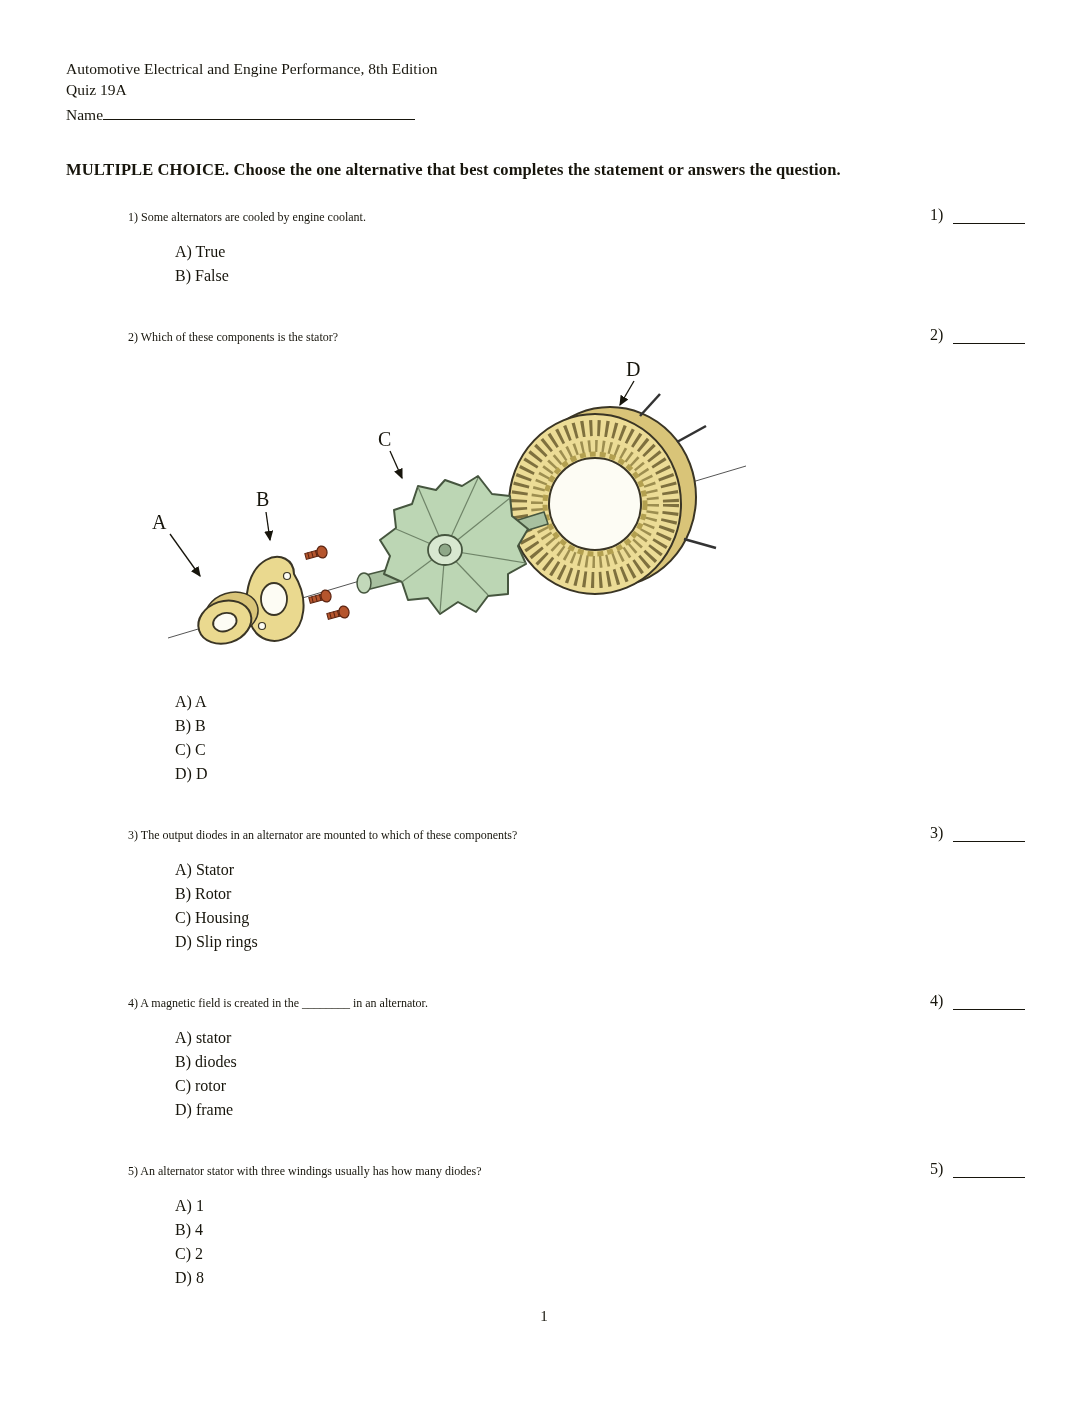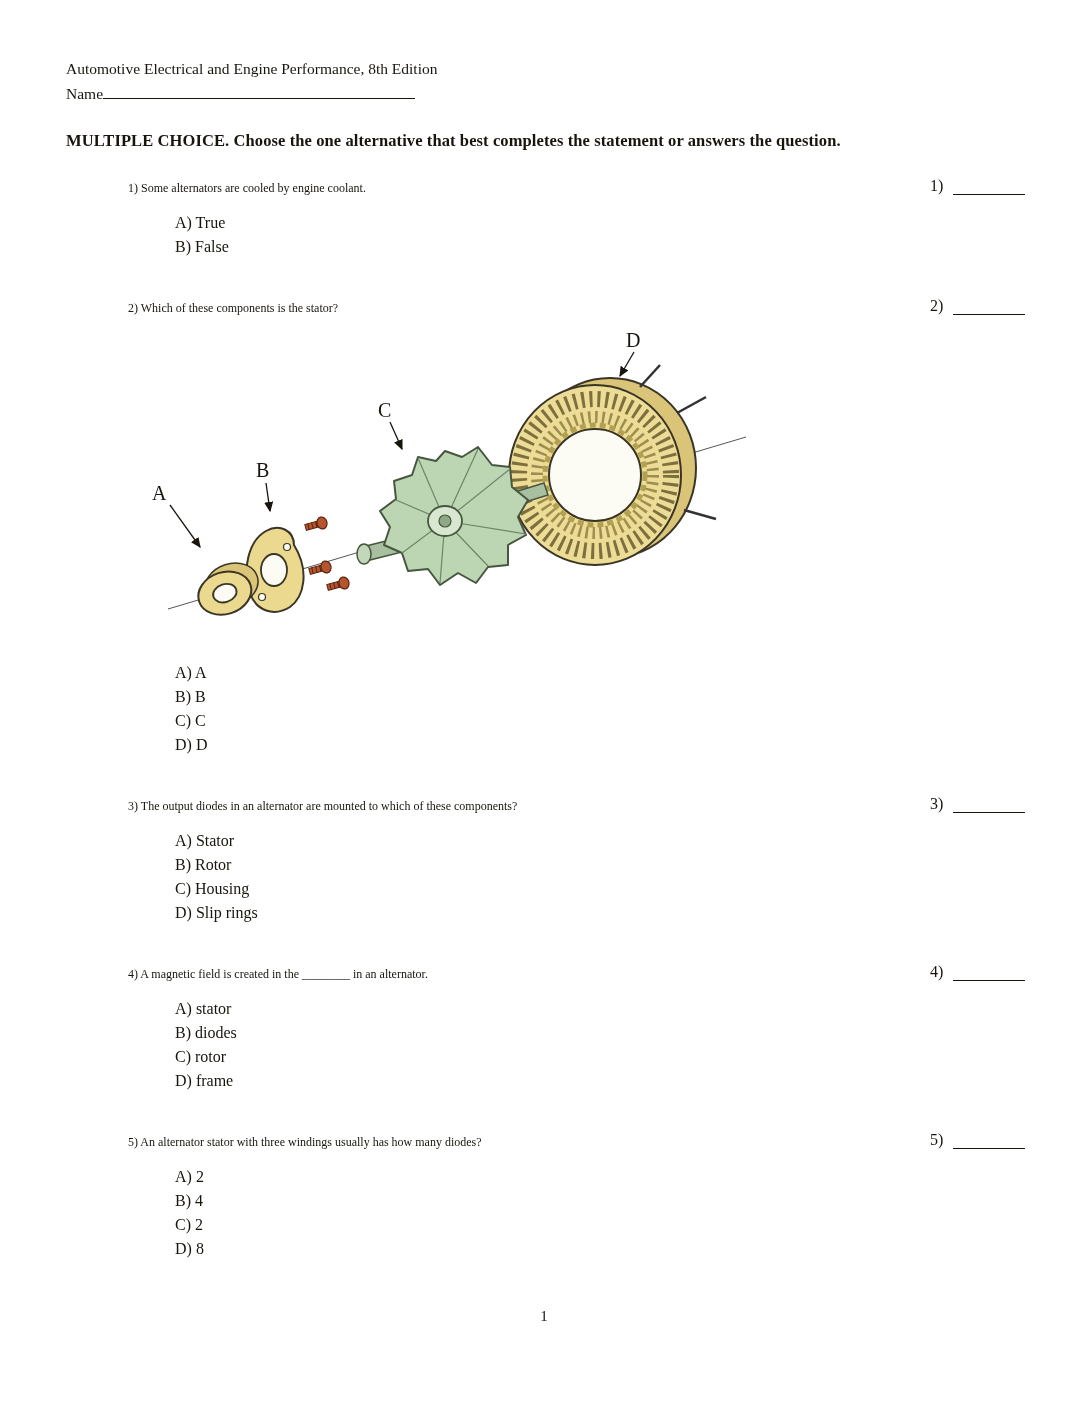--- a/index.html
+++ b/index.html
@@ -4,39 +4,40 @@
 <style>
   html,body { margin:0; padding:0; background:#ffffff; }
   .page {
     width:1088px; height:1408px; position:relative; box-sizing:border-box;
     padding:58px 63px 0 66px;
     font-family:"Liberation Serif", serif; color:#17150c; background:#ffffff;
   }
   .doc-title { font-size:15.5px; line-height:21px; }
   .name-row { margin-top:5px; font-size:15.5px; }
   .name-underline { display:inline-block; width:312px; height:14px; border-bottom:1.4px solid #17150c; vertical-align:baseline; }
-  .instructions { margin-top:28px; font-size:16.5px; font-weight:bold; letter-spacing:0.1px; }
+  .instructions { margin-top:36px; font-size:16.5px; font-weight:bold; letter-spacing:0.1px; }
   .questions { margin-top:26px; }
   .question { margin-bottom:38px; }
   .q-row { display:flex; align-items:flex-start; }
   .q-main { flex:1; padding-left:62px; font-size:12px; line-height:22px; }
   .answer-slot { flex:0 0 95px; width:95px; display:flex; align-items:flex-end; font-size:16px; }
   .answer-line { flex:1; height:15px; margin-left:10px; border-bottom:1.5px solid #17150c; }
   .q-options { padding-left:109px; font-size:16px; line-height:24px; margin-top:12px; }
   .figure-wrap { margin:6px 0 10px 74px; }
   .page-number { position:absolute; top:1308px; left:0; width:100%; text-align:center; font-size:15px; }
   svg text { font-family:"Liberation Serif", serif; }
 </style>
 </head>
 <body>
 
 <div class="page">
 
   <div class="doc-title">
     <div>Automotive Electrical and Engine Performance, 8th Edition</div>
+    <div>Quiz 19A</div>
   </div>
 
   <div class="name-row">
     <span>Name</span><span class="name-underline"></span>
   </div>
 
   <div class="instructions">MULTIPLE CHOICE.  Choose the one alternative that best completes the statement or answers the question.</div>
 
   <div class="questions">
 
@@ -211,21 +212,21 @@
         <div class="q-main">
           <span>5)</span>
           <span>An alternator stator with three windings usually has how many diodes?</span>
         </div>
         <div class="answer-slot">
           <span>5)</span>
           <span class="answer-line"></span>
         </div>
       </div>
       <div class="q-options">
-        <div>A) 2</div>
+        <div>A) 1</div>
         <div>B) 4</div>
         <div>C) 2</div>
         <div>D) 8</div>
       </div>
     </div>
 
   </div>
 
   <div class="page-number">1</div>
 

